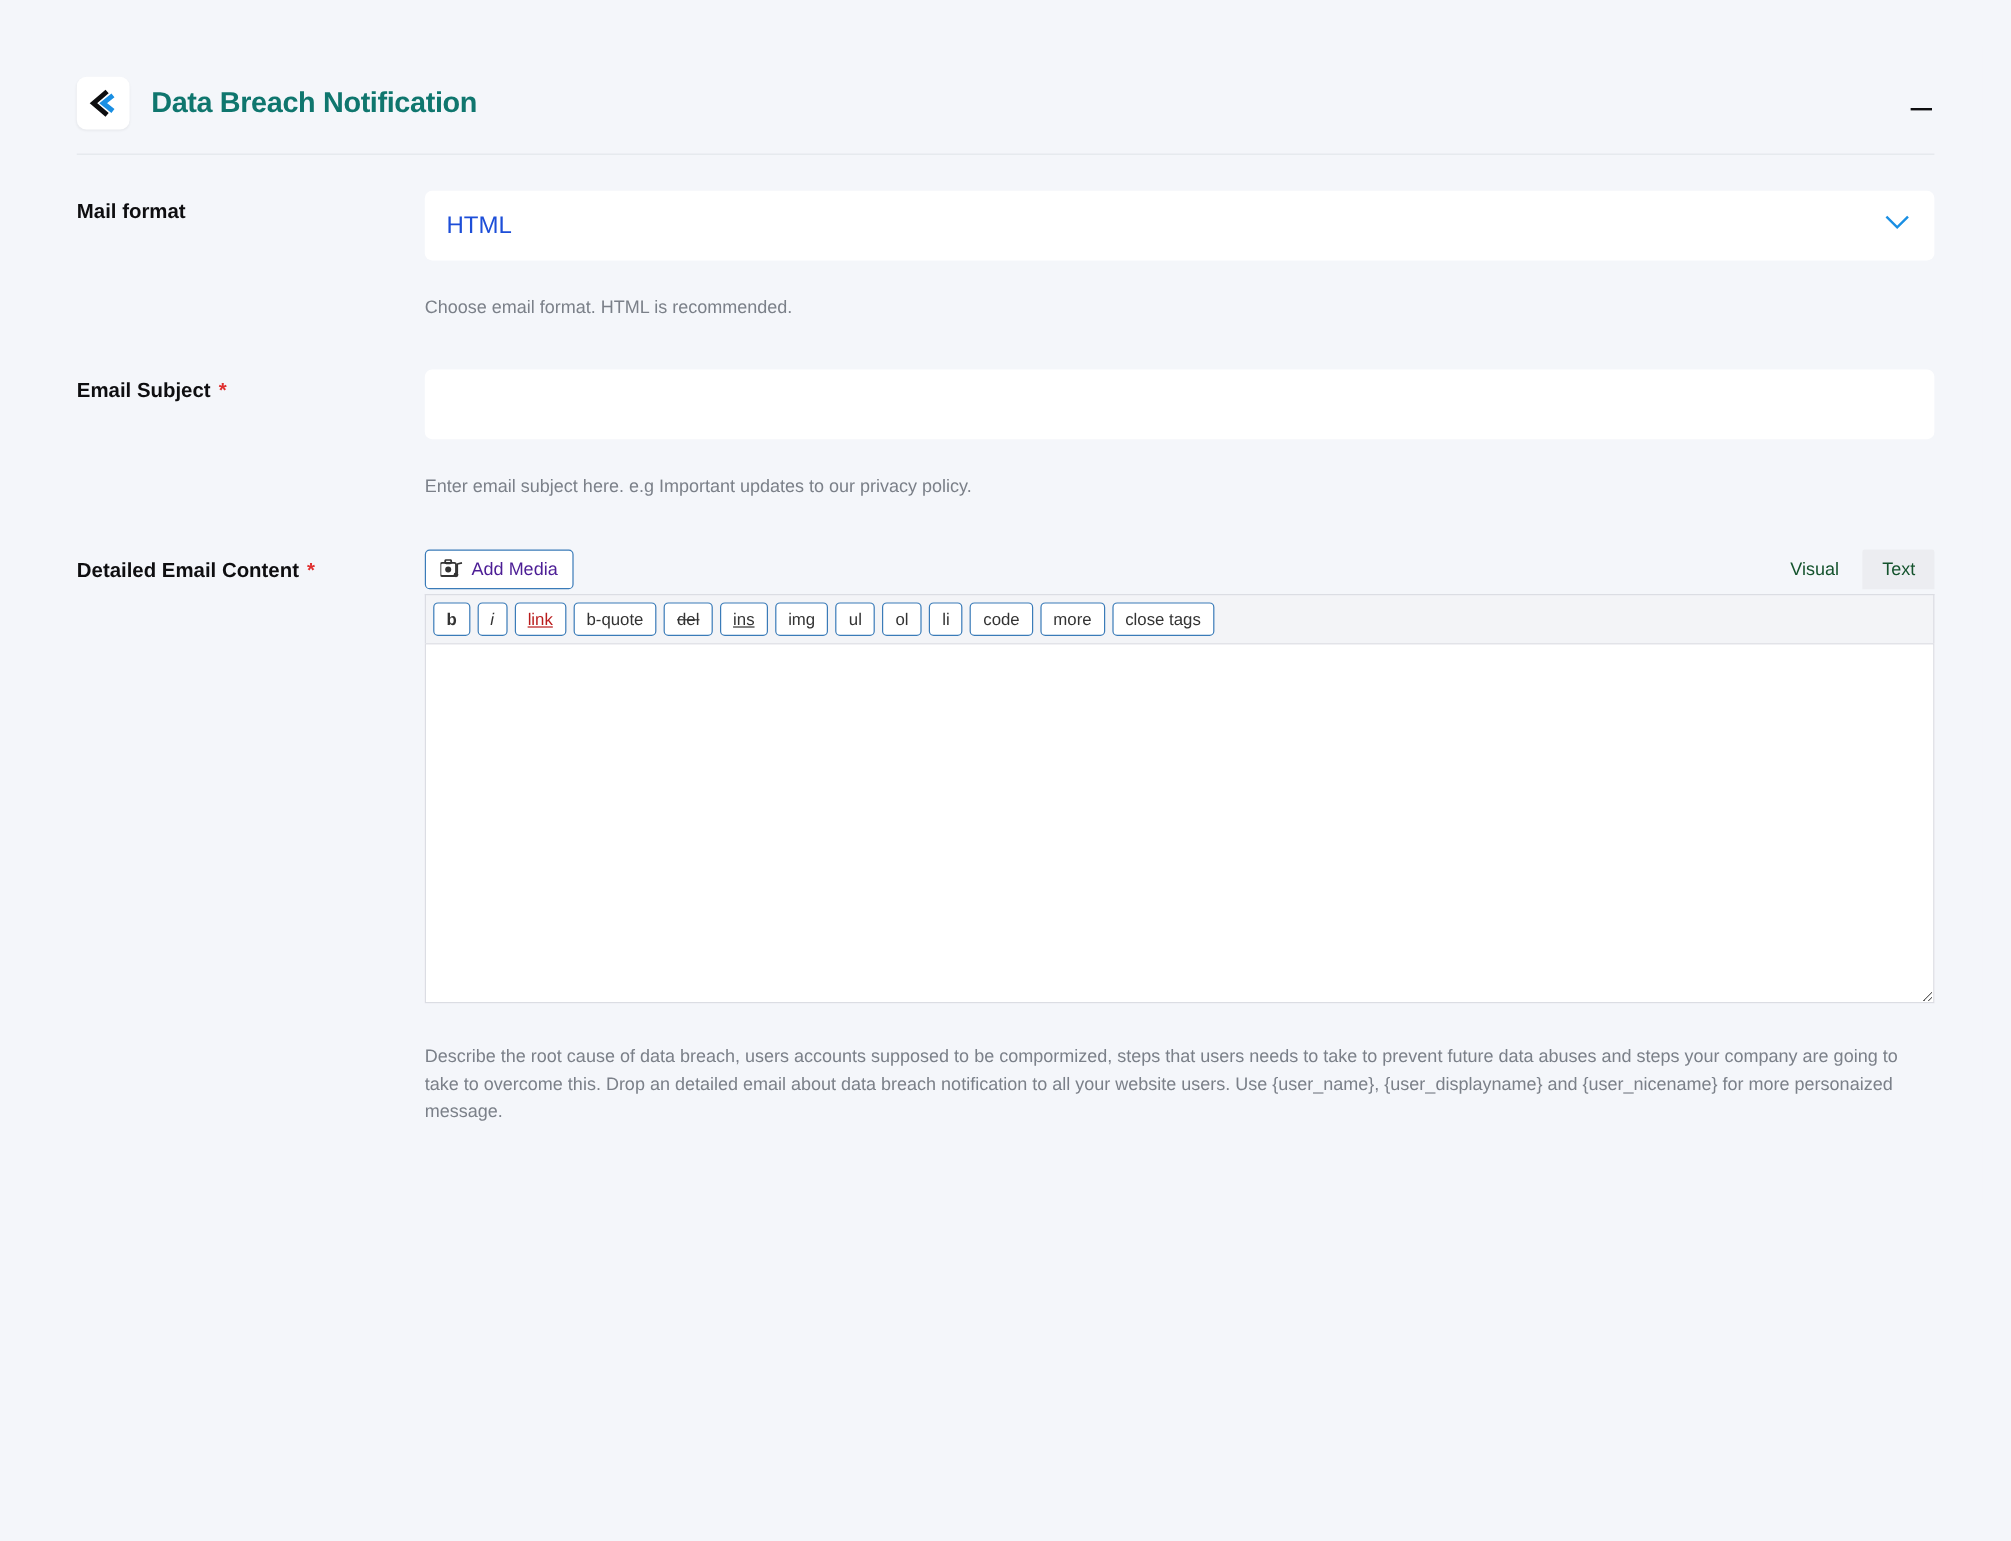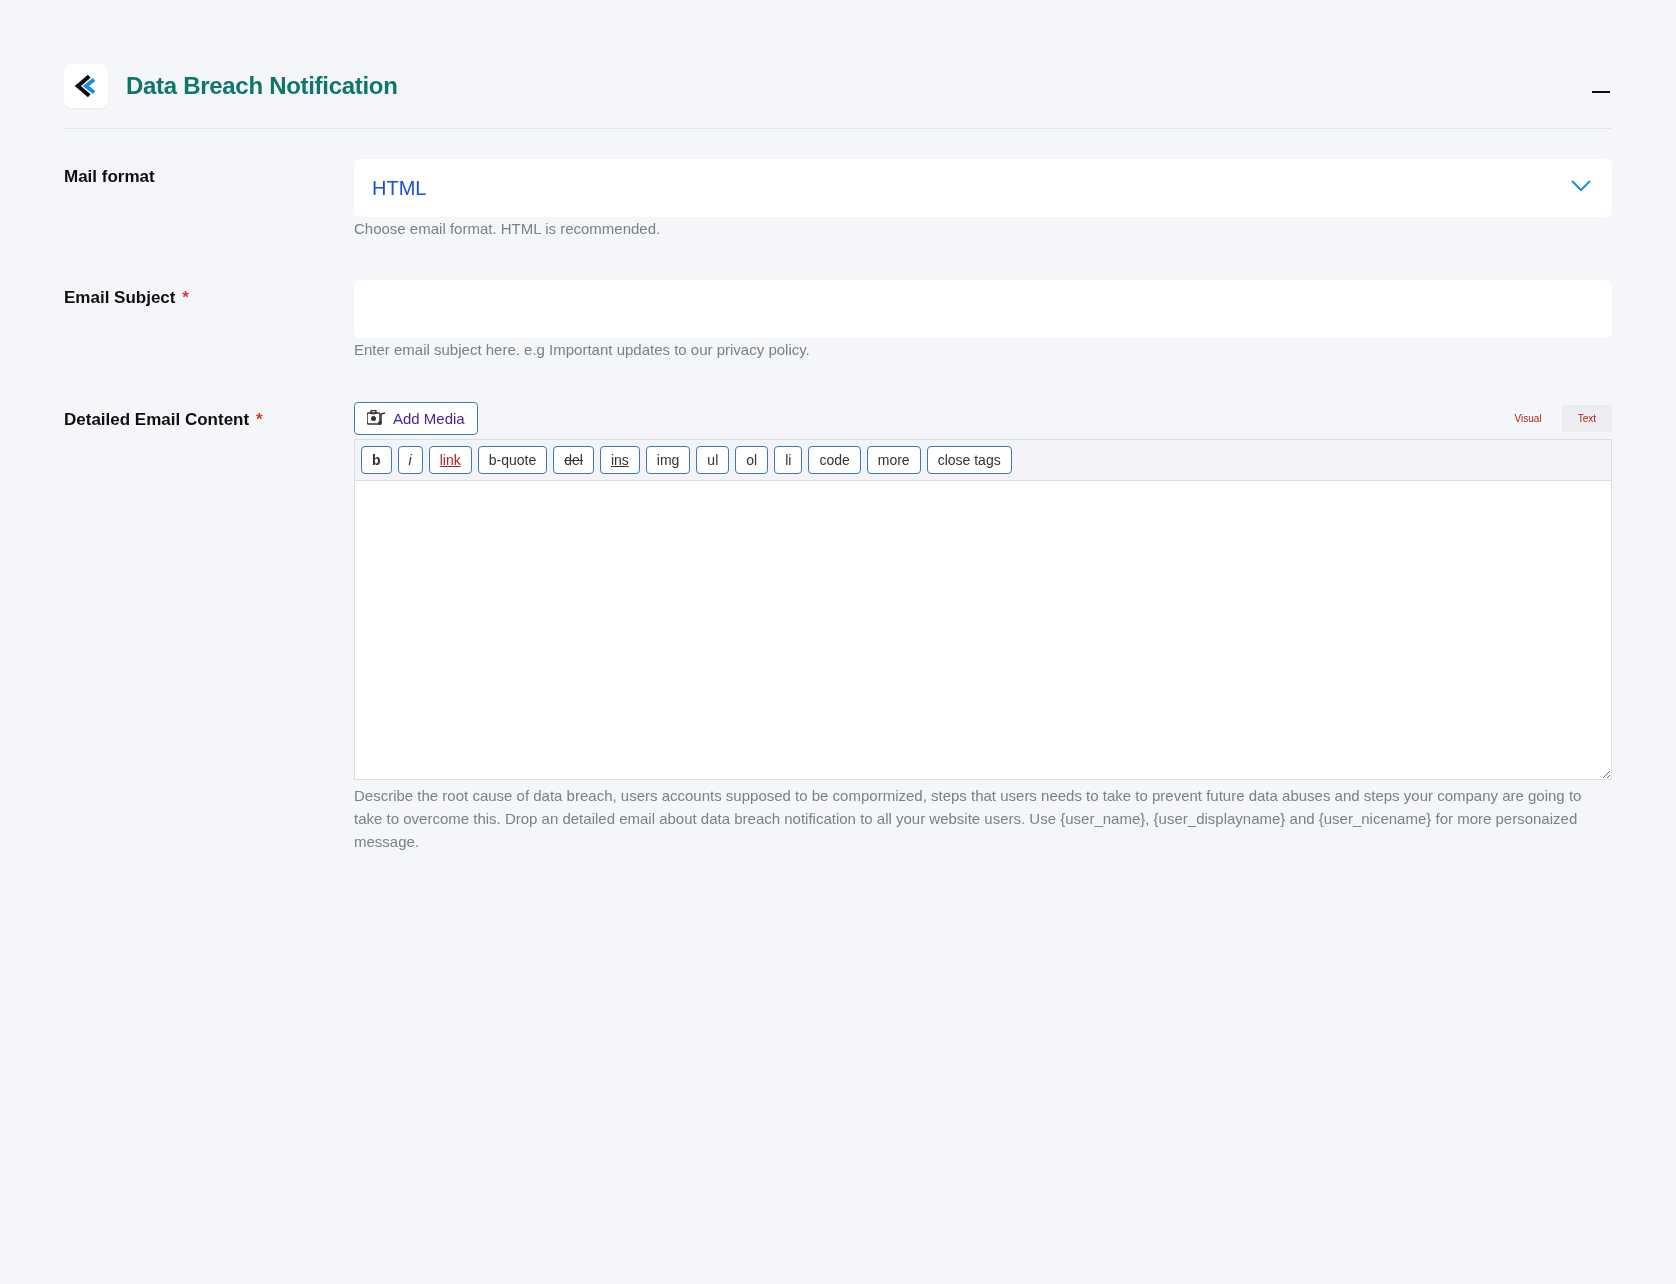--- a/index.html
+++ b/index.html
@@ -94,21 +94,21 @@
     }
     .select-chevron {
       position: absolute;
       right: 20px;
       top: 50%;
       transform: translateY(-50%);
     }
     .help-text {
       color: #7b8089;
       font-size: 15px;
-      margin-top: 0;
+      margin-top: 28px;
       line-height: 1.55;
     }
     .text-input {
       background: #fff;
       border: none;
       border-radius: 6px;
       height: 58px;
       width: 100%;
       padding: 0 18px;
       font-size: 16px;
@@ -138,22 +138,22 @@
       height: 16px;
       display: inline-block;
       position: relative;
     }
     .tabs {
       display: flex;
       gap: 4px;
     }
     .tab {
       padding: 8px 16px;
-      font-size: 10px;
-      color: #b91c1c;
+      font-size: 15px;
+      color: #14532d;
       cursor: pointer;
       border-radius: 2px 2px 0 0;
     }
     .tab.active {
       background: #ecedf1;
     }
     .qt-toolbar {
       background: #f3f4f7;
       border: 1px solid #dbdde3;
       border-bottom: none;

